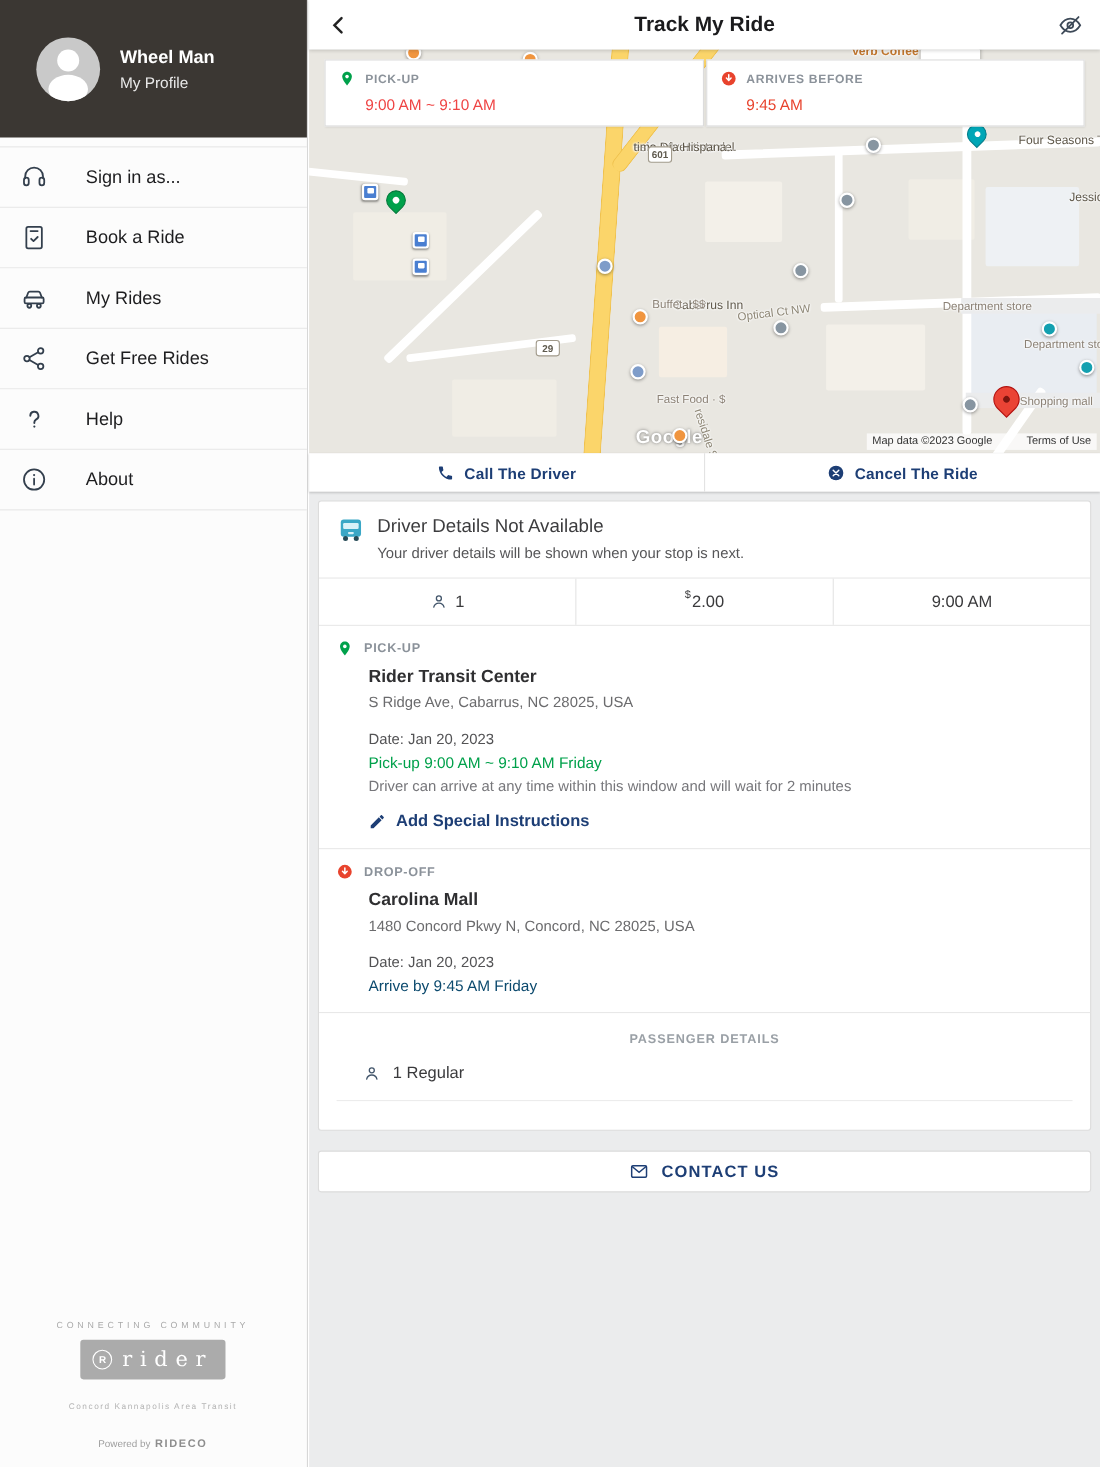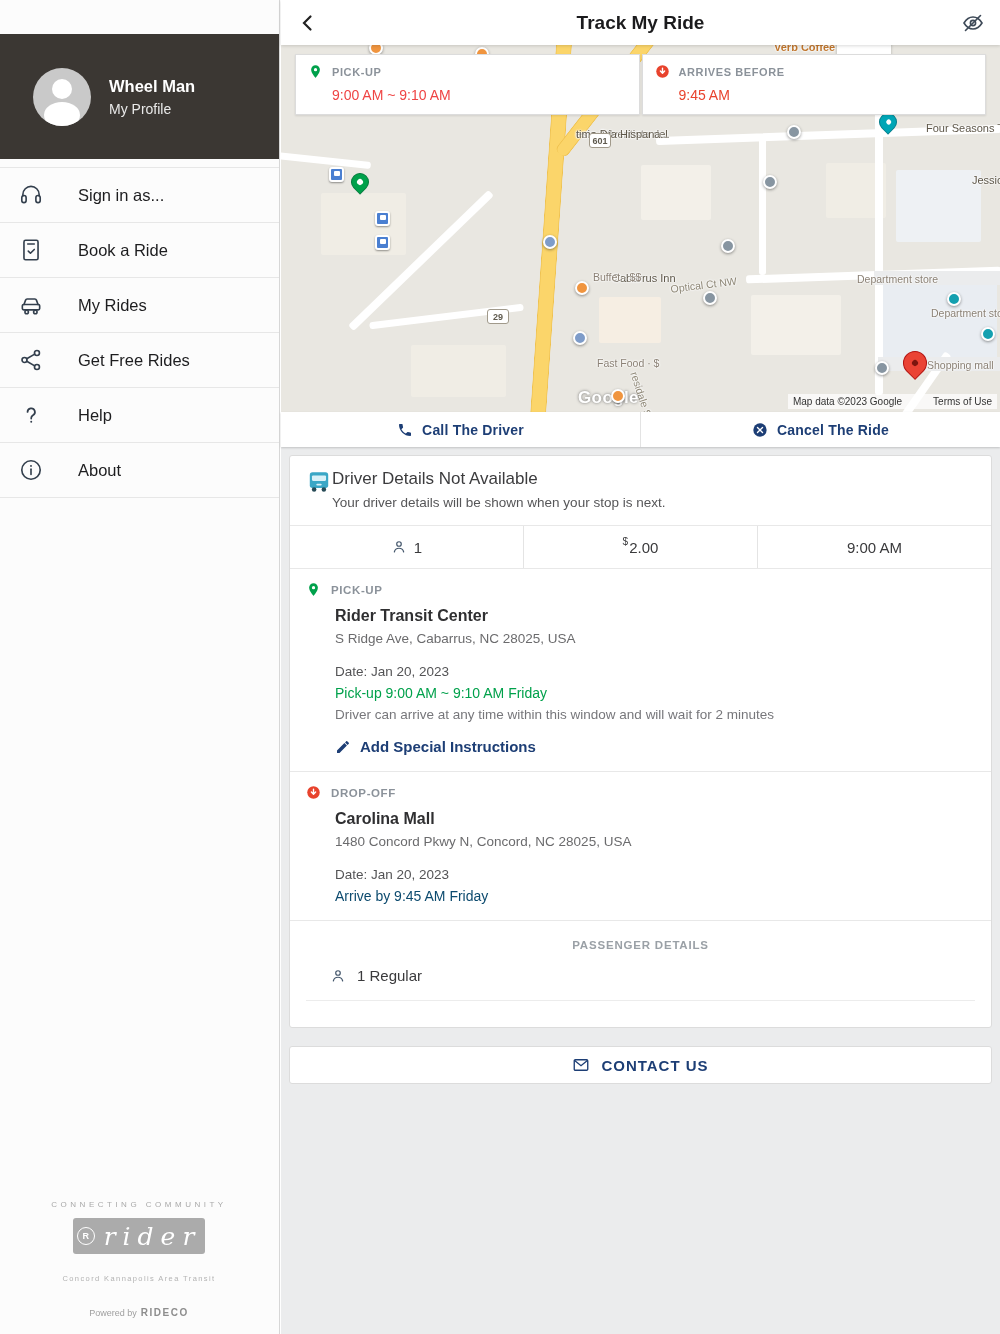--- a/index.html
+++ b/index.html
@@ -3,39 +3,39 @@
 <meta charset="utf-8">
 <style>
   html,body{margin:0;padding:0;}
   body{width:1000px;height:1334px;position:relative;overflow:hidden;
        font-family:"Liberation Sans", sans-serif;background:#fff;color:#222;}
 
   
   .sidebar{position:absolute;left:0;top:0;width:280px;height:100%;background:#fcfcfc;
            border-right:1px solid #d7d7d7;box-sizing:border-box;}
   .profile{height:125px;background:#3b3733;display:flex;align-items:center;
-           padding-left:33px;gap:18px;cursor:pointer;margin-top:34px;}
+           padding-left:33px;gap:18px;cursor:pointer;}
   .avatar{width:58px;height:58px;border-radius:50%;background:#c9c9c9;position:relative;overflow:hidden;flex:none;}
   .avatar::before{content:"";position:absolute;left:19px;top:11px;width:20px;height:20px;border-radius:50%;background:#fff;}
   .avatar::after{content:"";position:absolute;left:11px;top:34px;width:36px;height:26px;border-radius:50%;background:#fff;}
   .profile-name{color:#fff;font-size:16.5px;font-weight:700;}
   .profile-sub{color:#e9e9e9;font-size:14px;margin-top:5px;font-weight:400;}
   .nav{margin-top:8px;}
   .nav-item{height:54px;display:flex;align-items:center;padding-left:18px;
             border-bottom:1px solid #e7e7e7;cursor:pointer;background:#fcfcfc;}
   .nav-item:first-child{border-top:1px solid #e7e7e7;}
   .nav-icon{width:26px;height:26px;flex:none;}
   .nav-label{margin-left:34px;font-size:16.5px;color:#1d1d1f;}
   .side-footer{position:absolute;left:0;right:1px;bottom:16px;text-align:center;}
   .tagline{font-size:8px;letter-spacing:3.5px;color:#a9a9a9;margin-bottom:9px;}
   .logo-box{width:132px;height:36px;background:#ababab;border-radius:3px;margin:0 auto;
             display:flex;align-items:center;justify-content:center;gap:9px;color:#fff;}
   .logo-r{width:16px;height:16px;border:1.5px solid #fff;border-radius:50%;font-size:9px;
           line-height:16px;text-align:center;font-weight:700;flex:none;}
-  .logo-text{font-family:"DejaVu Serif", serif;font-style:italic;font-size:25px;letter-spacing:7px;}
+  .logo-text{font-family:"DejaVu Serif", serif;font-size:19px;letter-spacing:7px;}
   .agency{font-size:7.5px;letter-spacing:1.4px;color:#b3b3b3;margin-top:20px;}
   .powered{margin-top:24px;font-size:9px;color:#9e9e9e;}
   .powered b{font-size:10px;letter-spacing:1.5px;color:#8d8d8d;margin-left:4px;}
 
   
   .main{position:absolute;left:281px;top:0;width:719px;height:100%;background:#ebeced;}
   .app-header{height:45px;background:#fff;display:flex;align-items:center;position:relative;
               box-shadow:0 1px 3px rgba(0,0,0,.15);z-index:10;}
   .back-btn{position:absolute;left:10px;top:6px;width:34px;height:34px;display:flex;
             align-items:center;justify-content:center;cursor:pointer;}
@@ -98,21 +98,21 @@
   
   .action-bar{height:35px;background:#fff;display:flex;box-shadow:0 1px 2px rgba(0,0,0,.18);
               position:relative;z-index:4;}
   .action-btn{flex:1;display:flex;align-items:center;justify-content:center;gap:9px;
               font-size:14px;font-weight:700;color:#1d3e75;cursor:pointer;letter-spacing:.2px;}
   .action-btn:first-child{border-right:1px solid #e3e3e3;}
 
   
   .content{padding:8px 8px 0;}
   .card{background:#fff;border:1px solid #dcdcdc;border-radius:3px;}
-  .driver-head{display:flex;padding:13px 16px 15px;border-bottom:1px solid #e8e8e8;}
+  .driver-head{display:flex;padding:13px 16px 15px;gap:11px;border-bottom:1px solid #e8e8e8;}
   .driver-title{font-size:17px;color:#3c3c3e;}
   .driver-sub{font-size:13.5px;color:#565658;margin-top:6px;}
   .stats{display:flex;border-bottom:1px solid #e8e8e8;height:42px;align-items:stretch;}
   .stat{flex:1;display:flex;align-items:center;justify-content:center;gap:7px;font-size:15px;color:#3a3a3c;}
   .stat + .stat{border-left:1px solid #e4e4e4;}
   .sup{font-size:10px;vertical-align:top;position:relative;top:-3px;margin-right:1px;}
   .section{padding:13px 16px 16px;border-bottom:1px solid #e8e8e8;}
   .sec-head{display:flex;align-items:center;gap:10px;}
   .sec-label{font-size:11.5px;font-weight:700;color:#8b929a;letter-spacing:.6px;}
   .sec-body{margin-left:29px;}

